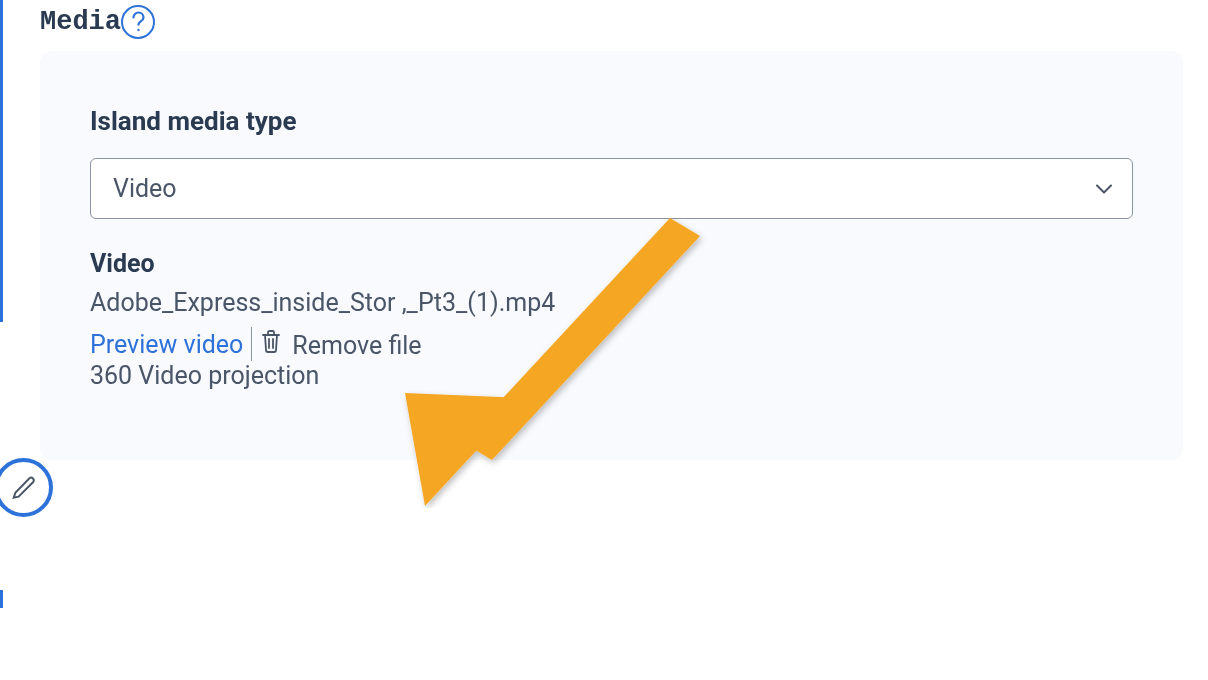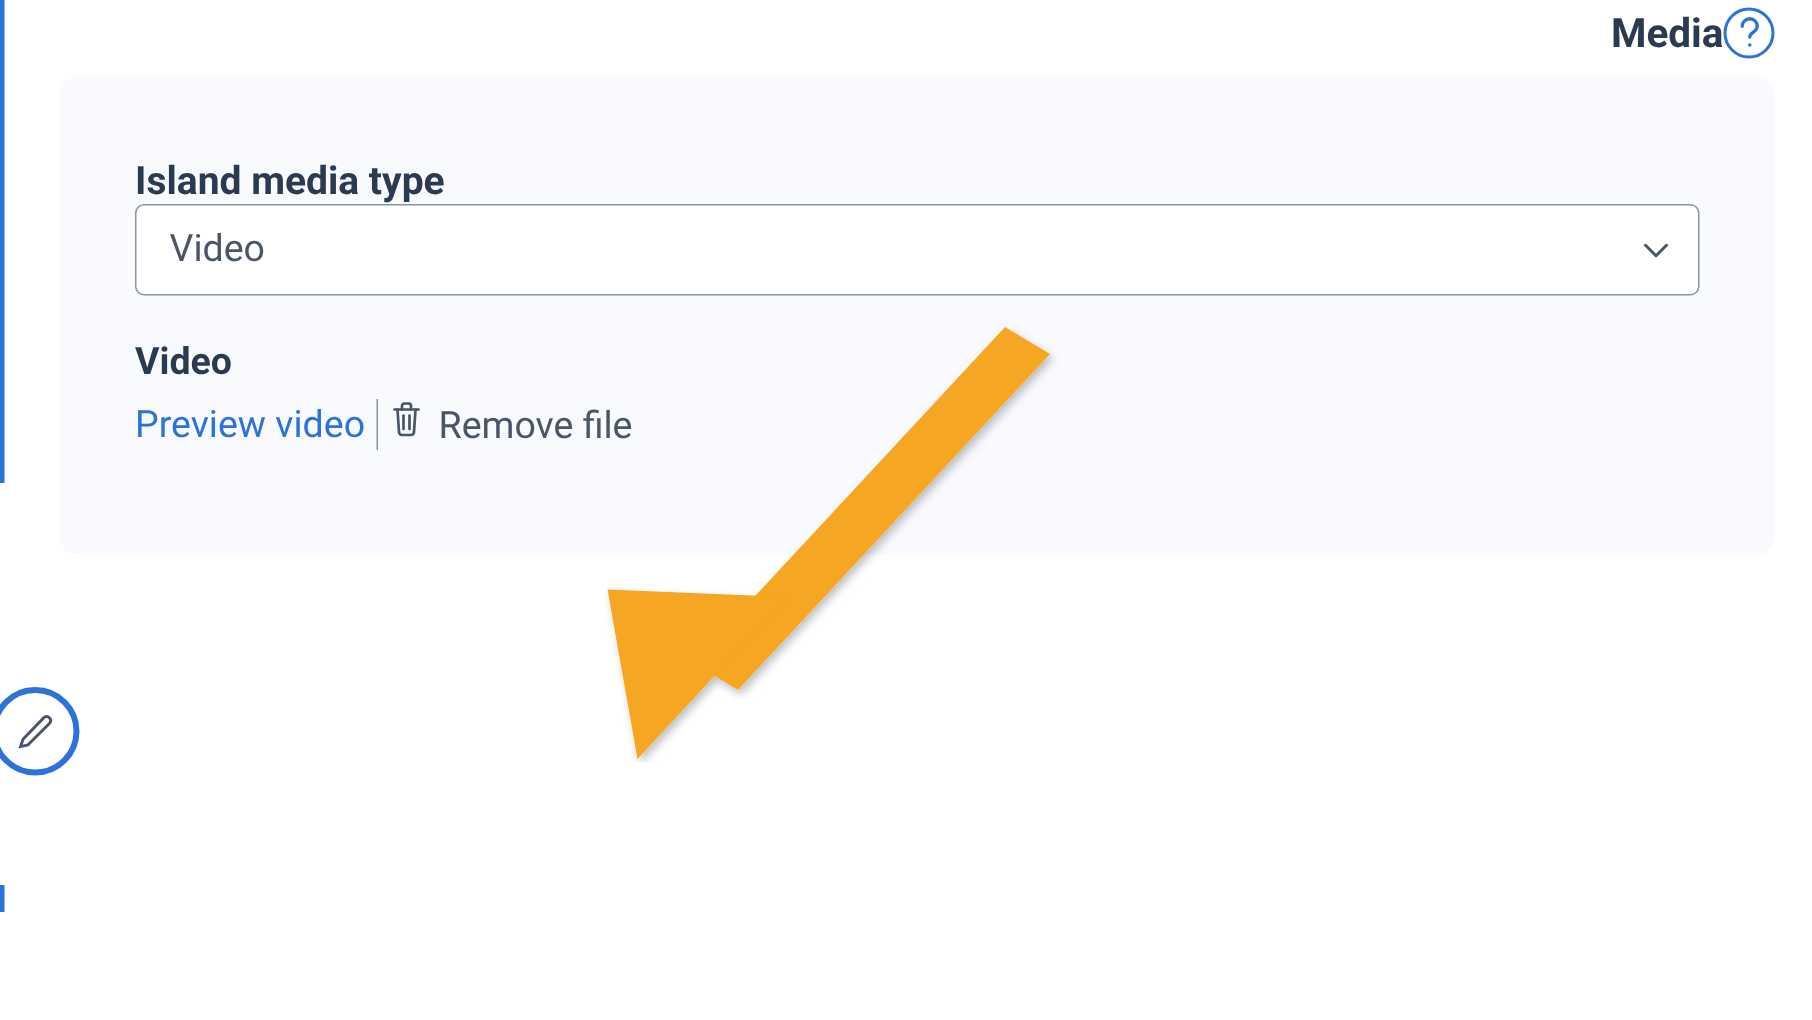--- a/index.html
+++ b/index.html
@@ -14,23 +14,24 @@
       height: 680px;
       overflow: hidden;
       position: relative;
     }
     .page-container {
       padding: 0 25px 0 40px;
       position: relative;
     }
     .section-header {
       display: flex;
-      justify-content: flex-end;
+      justify-content: flex-start;
       align-items: center;
       padding: 5px 0 12px 0;
+      font-family: Liberation Mono, monospace;
     }
     .section-title {
       font-size: 27px;
       font-weight: 700;
       color: #2a3a51;
     }
     .help-button {
       width: 34px;
       height: 34px;
       border-radius: 50%;
@@ -51,20 +52,21 @@
       border-radius: 12px;
       padding: 55px 50px 40px 50px;
     }
     .field-group {
       margin-bottom: 30px;
     }
     .field-label {
       font-size: 26px;
       font-weight: 700;
       color: #2a3a51;
+      margin-bottom: 22px;
       display: block;
     }
     .field-sublabel {
       font-size: 25px;
       font-weight: 700;
       color: #2a3a51;
       margin-bottom: 10px;
       display: block;
     }
     .select-wrapper {
@@ -218,36 +220,38 @@
         <span class="chevron-icon">
           <svg viewBox="0 0 18 11" fill="none" stroke="#4a5568" stroke-width="2" stroke-linecap="round" stroke-linejoin="round">
             <polyline points="2,2 9,9 16,2"></polyline>
           </svg>
         </span>
       </div>
     </div>
 
     <div class="field-group">
       <label class="field-sublabel">Video</label>
+      <div class="filename-text">Adobe_Express_inside_Stor      ,_Pt3_(1).mp4</div>
       <div class="action-row">
         <a class="preview-link">Preview video</a>
         <div class="divider-bar"></div>
         <div class="remove-action">
           <span class="trash-icon">
             <svg viewBox="0 0 22 25" fill="none" stroke="#4a5568" stroke-width="1.8" stroke-linecap="round" stroke-linejoin="round">
               <path d="M3 6h16"></path>
               <path d="M8 6V3.5C8 2.7 8.7 2 9.5 2h3c0.8 0 1.5 0.7 1.5 1.5V6"></path>
               <path d="M5 6l1 15c0 1 0.8 2 2 2h6c1.2 0 2-1 2-2l1-15"></path>
               <line x1="9" y1="10" x2="9" y2="19"></line>
               <line x1="13" y1="10" x2="13" y2="19"></line>
             </svg>
           </span>
           <span>Remove file</span>
         </div>
       </div>
+      <label class="projection-label">360 Video projection</label>
     </div>
   </div>
 </div>
 
 <div class="orange-arrow">
   <svg width="340" height="290" viewBox="0 0 340 290">
     <defs>
       <filter id="arrow-shadow" x="-20%" y="-20%" width="140%" height="140%">
         <feDropShadow dx="2" dy="3" stdDeviation="3" flood-opacity="0.25"></feDropShadow>
       </filter>

